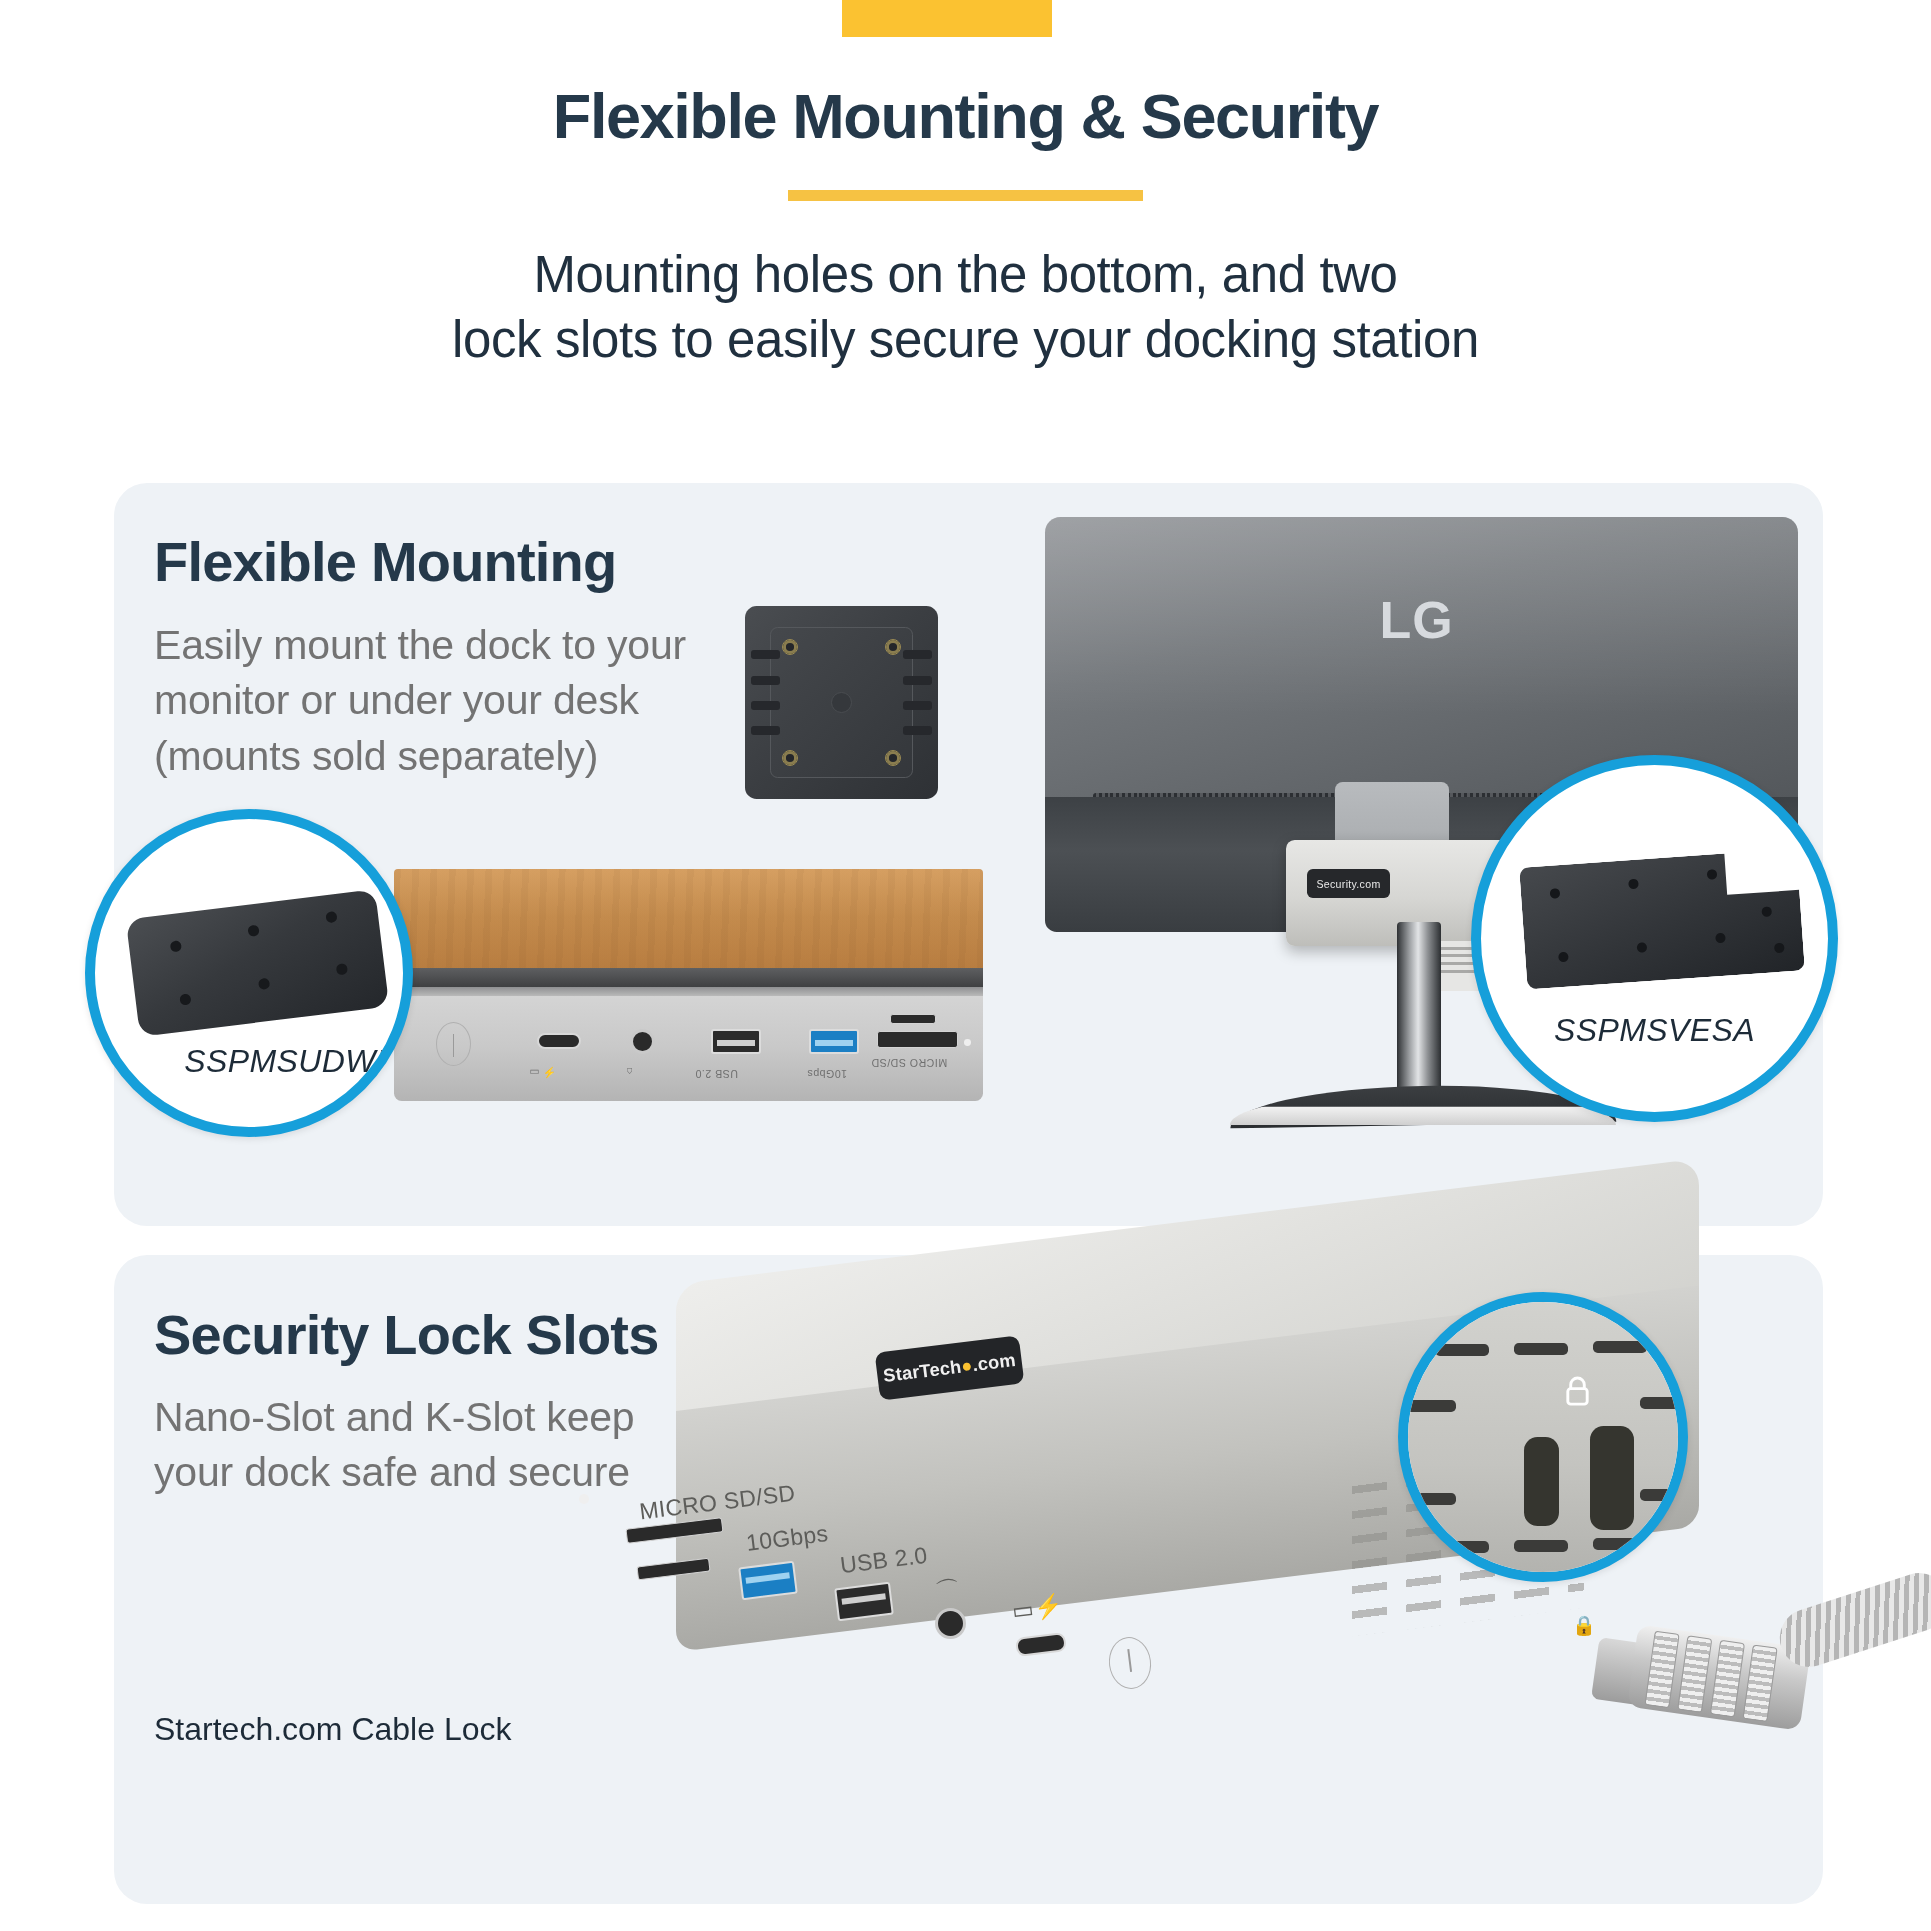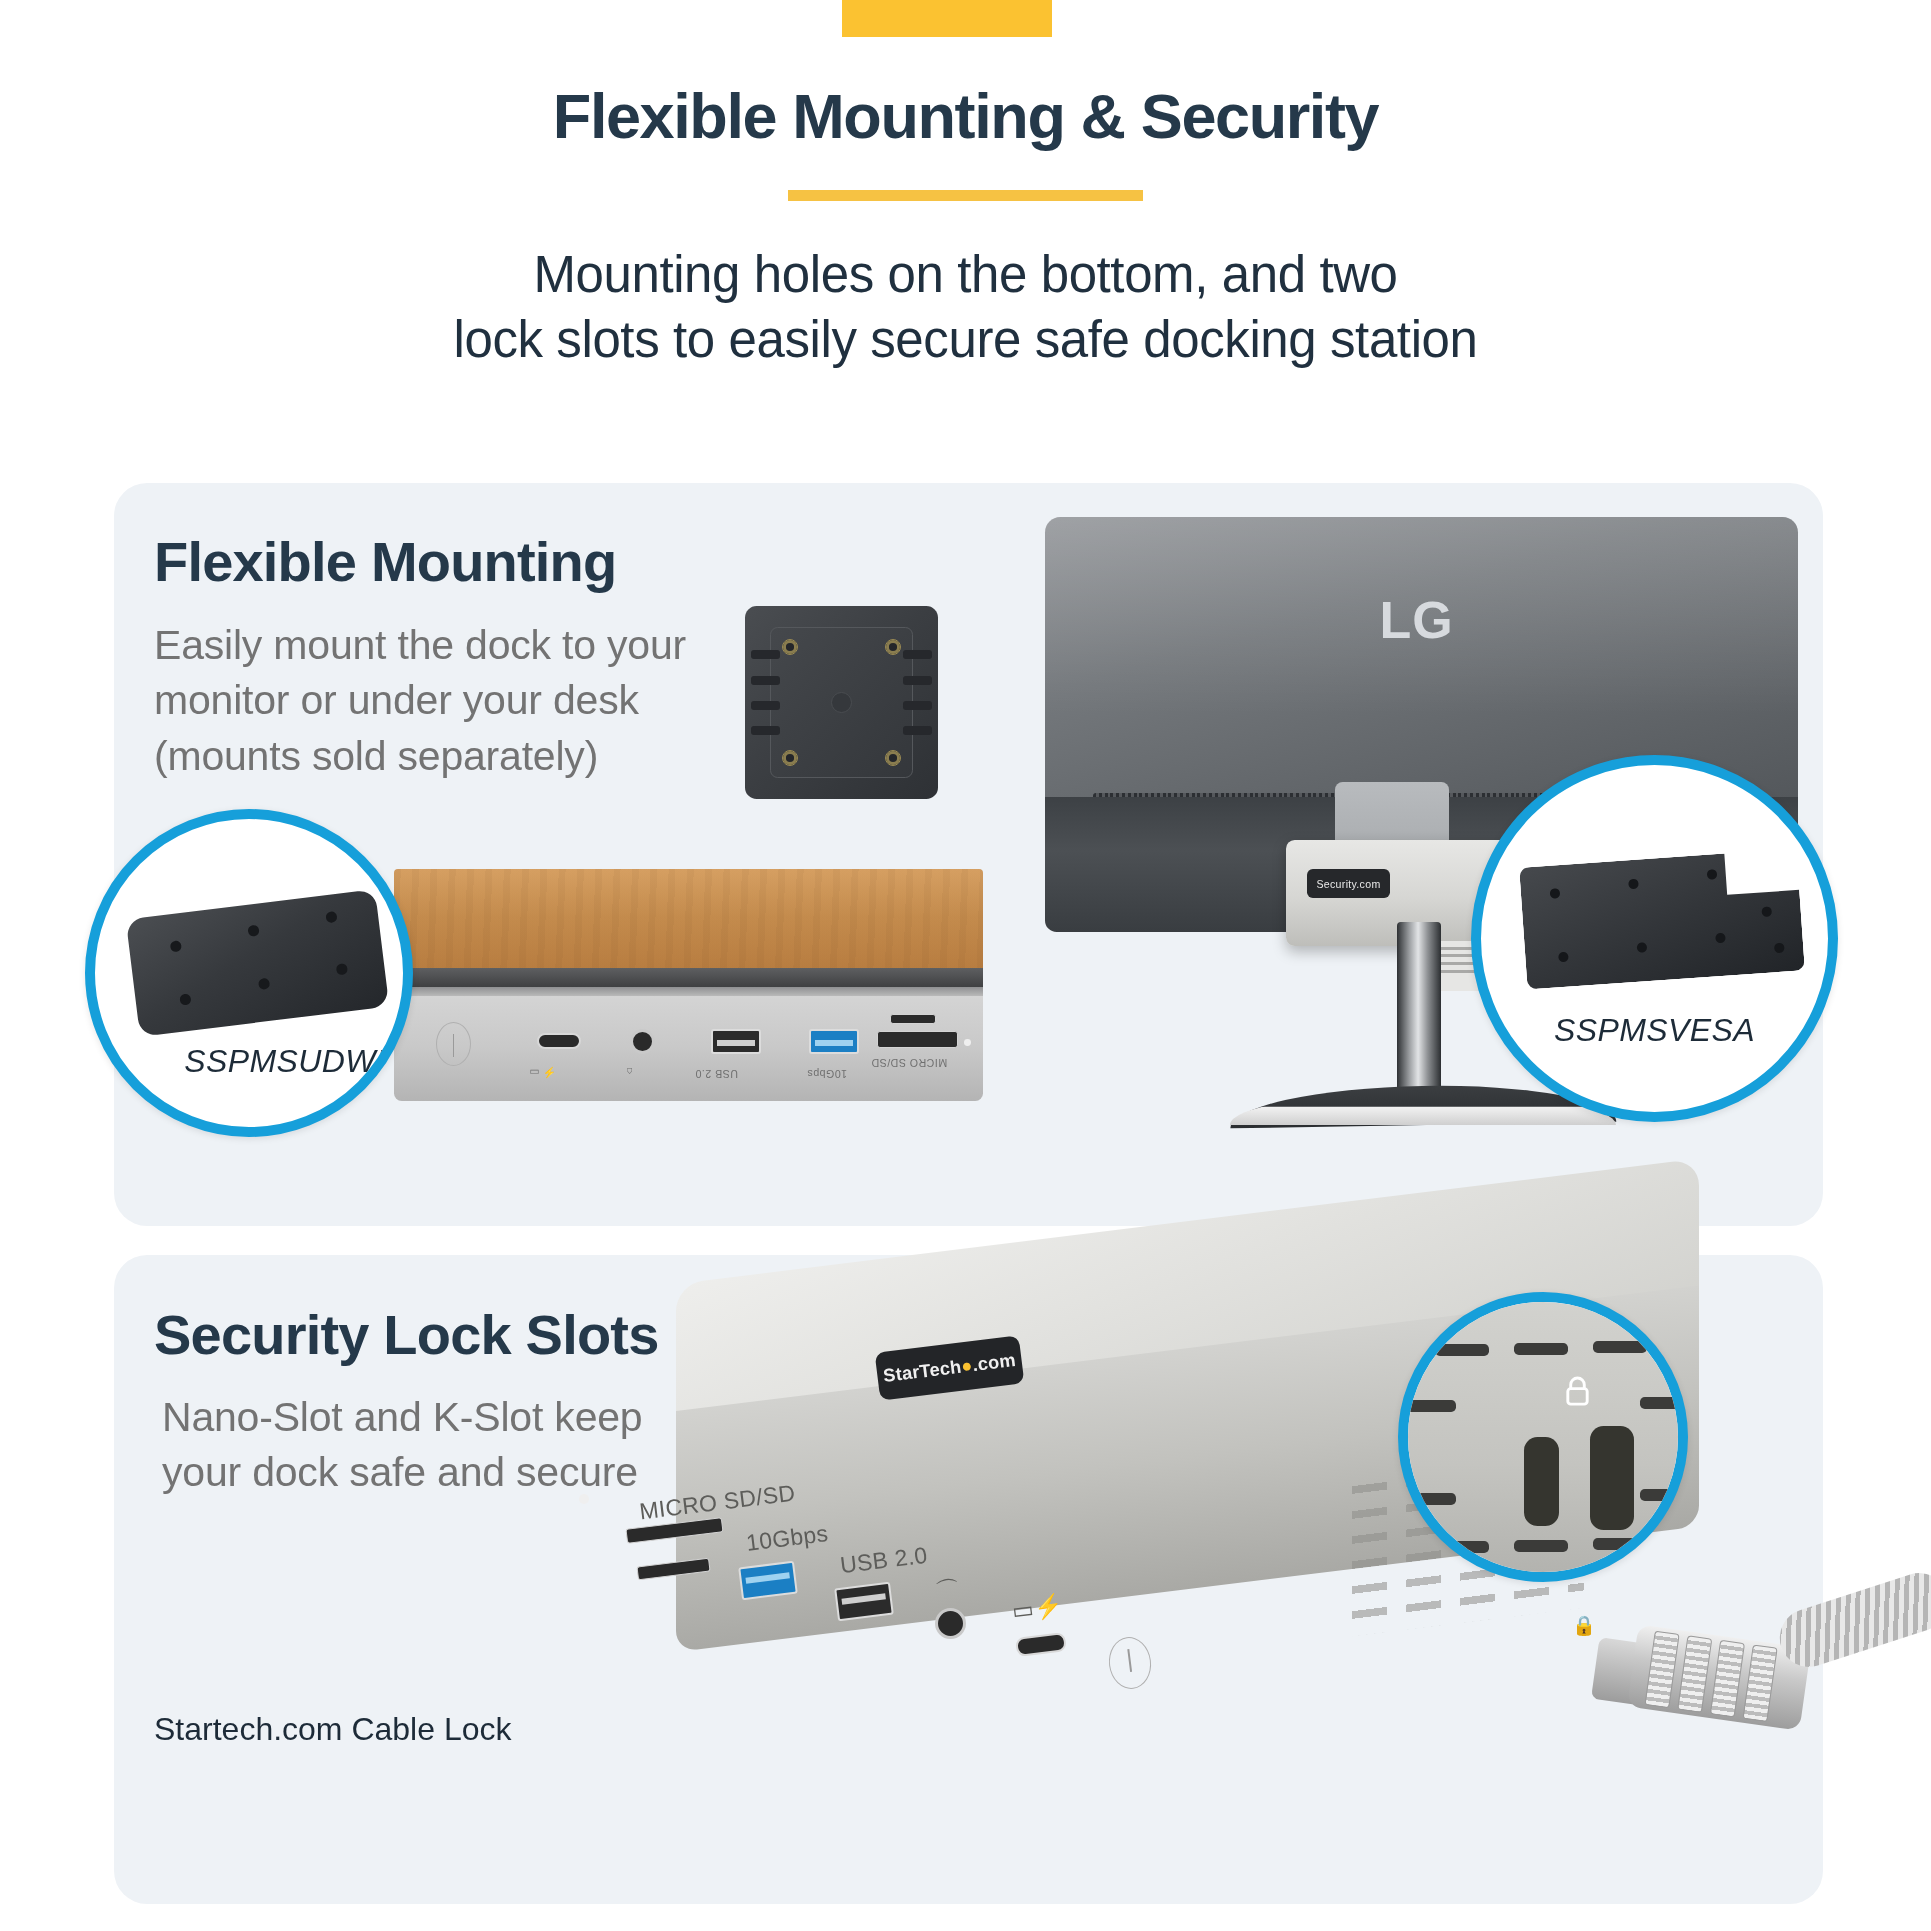--- a/index.html
+++ b/index.html
@@ -542,21 +542,21 @@
 </head>
 <body>
 
 <div class="top-tab"></div>
 
 <div class="header">
   <div class="main-title">Flexible Mounting &amp; Security</div>
   <div class="title-rule"></div>
   <div class="subtitle">
     <div>Mounting holes on the bottom, and two</div>
-    <div>lock slots to easily secure safe docking station</div>
+    <div>lock slots to easily secure your docking station</div>
   </div>
 </div>
 
 <div class="panel panel-mounting"></div>
 
 <div class="sec-heading" style="left:154px; top:529px;">Flexible Mounting</div>
 
 <div class="sec-body" style="left:154px; top:618px; width:579px;">
   <div>Easily mount the dock to your</div>
   <div>monitor or under your desk</div>
@@ -653,21 +653,21 @@
     <div class="v2-hole" style="left:191px; top:79px;"></div>
     <div class="v2-hole" style="left:249px; top:93px;"></div>
   </div>
   <div class="mag-label" style="top:247px;">SSPMSVESA</div>
 </div>
 
 <div class="panel panel-security"></div>
 
 <div class="sec-heading" style="left:154px; top:1302px;">Security Lock Slots</div>
 
-<div class="sec-body" style="left:162px; top:1390px; width:560px;">
+<div class="sec-body" style="left:154px; top:1390px; width:560px;">
   <div>Nano-Slot and K-Slot keep</div>
   <div>your dock safe and secure</div>
 </div>
 
 <div class="sec-note" style="left:154px; top:1707px; width:599px;">
   <div>Startech.com Cable Lock</div>
 </div>
 
 <div class="dock-big">
   <div class="dock-top"></div>

